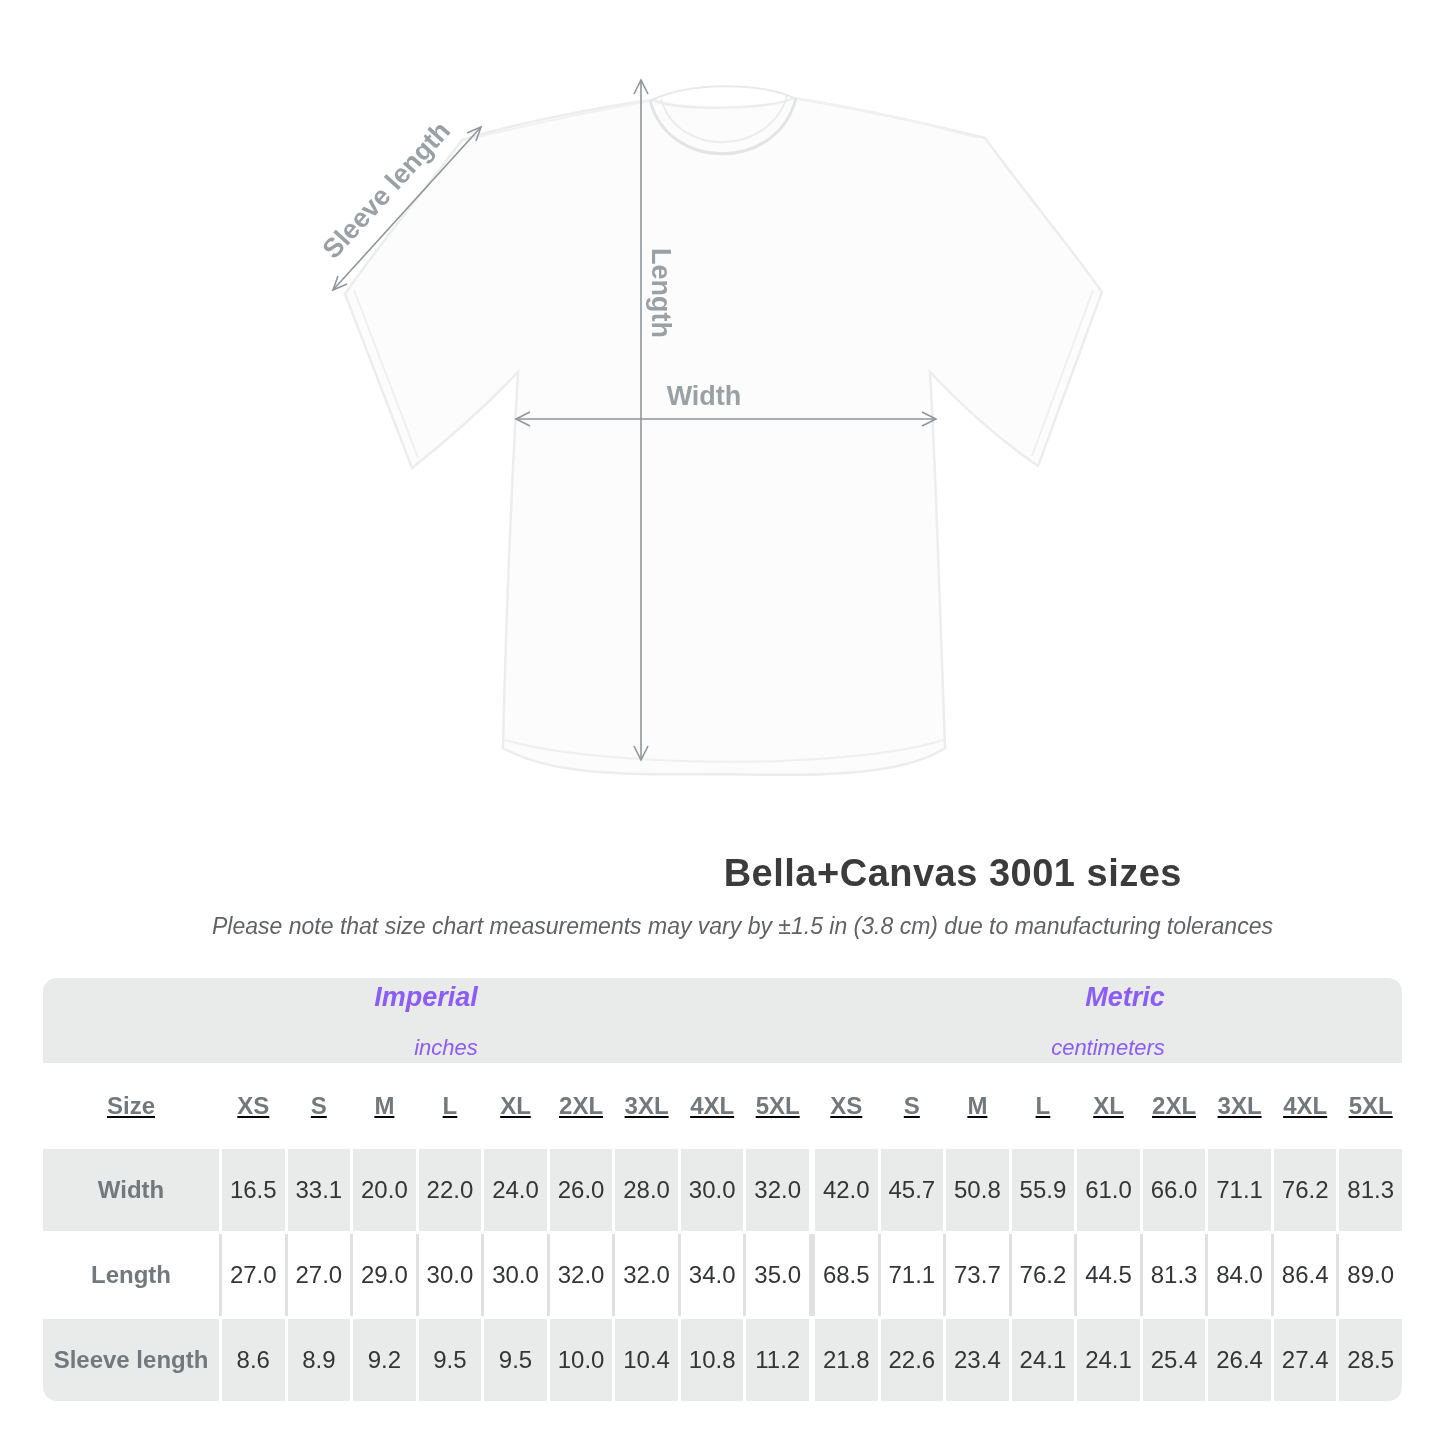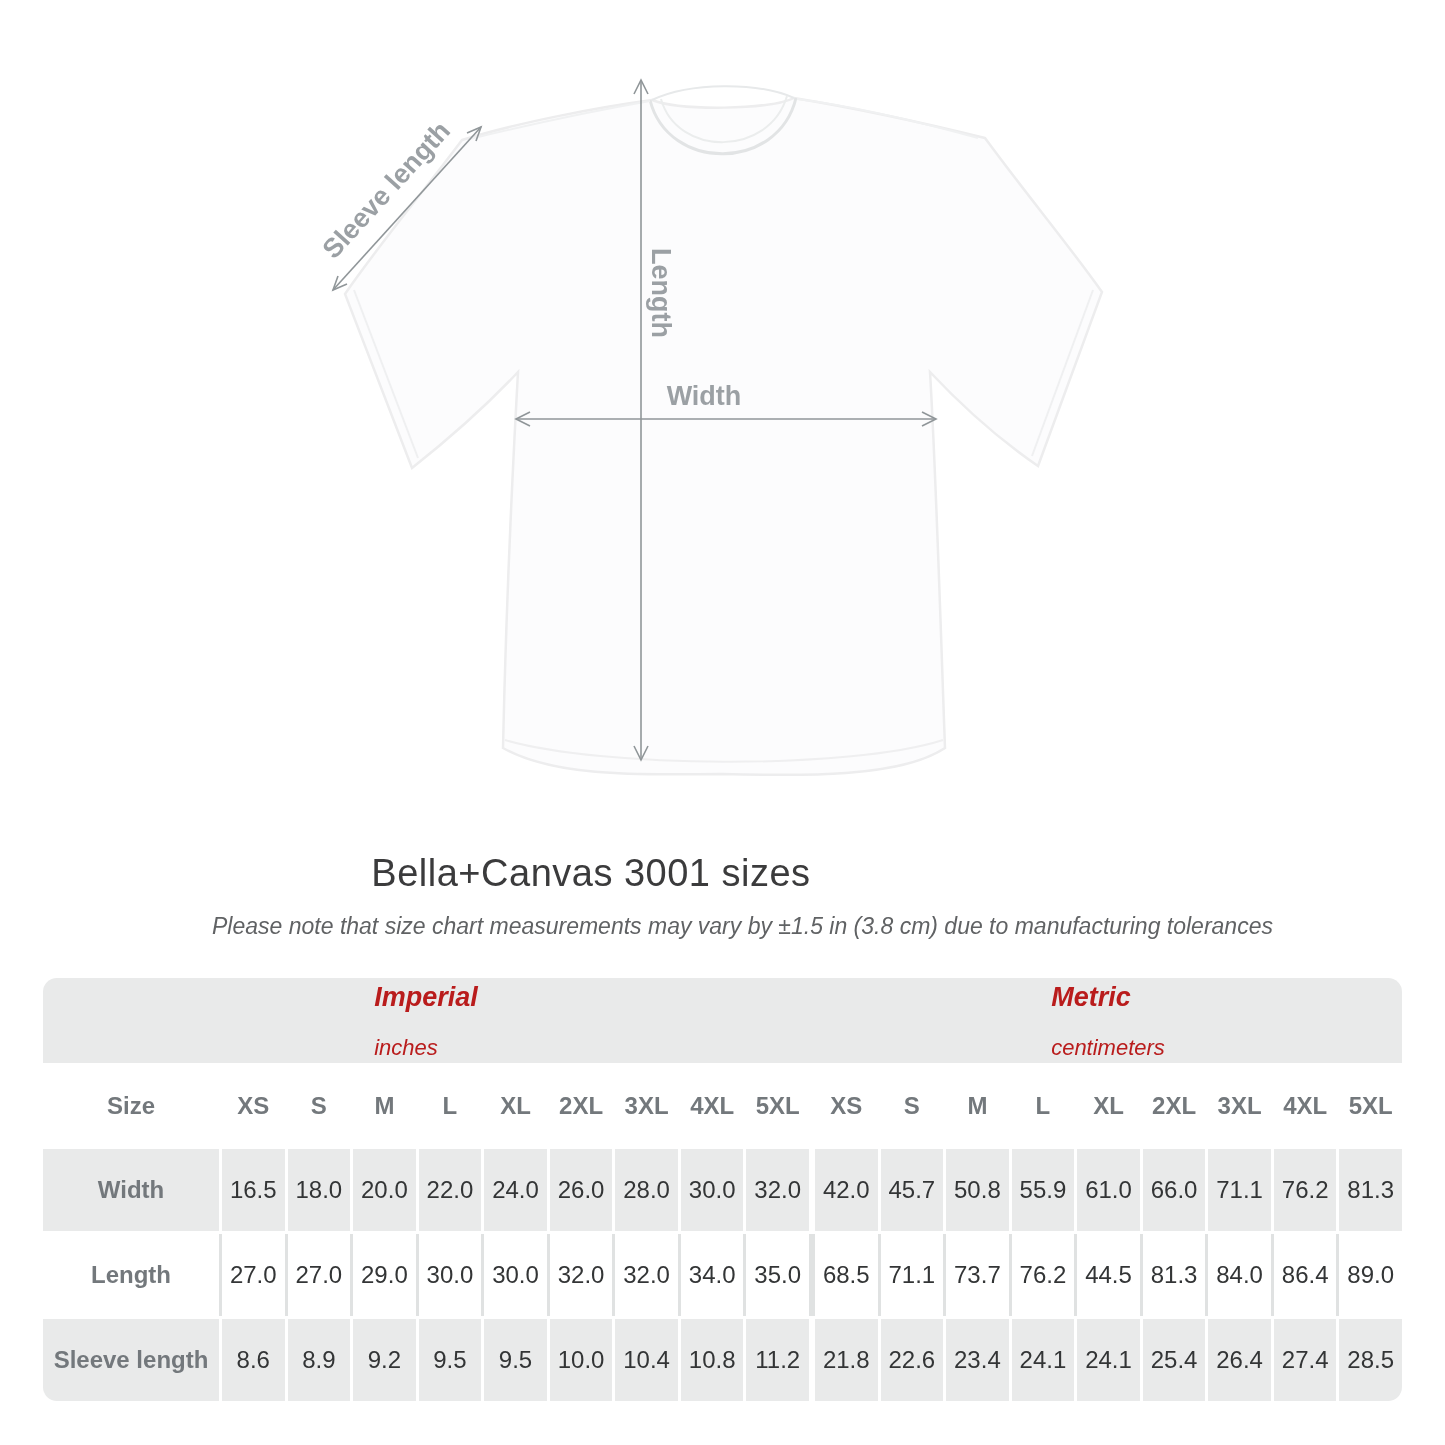--- a/index.html
+++ b/index.html
@@ -4,49 +4,49 @@
 <style>
   html,body{margin:0;padding:0;}
   body{
     width:1445px;height:1445px;position:relative;background:#ffffff;
     font-family:"Liberation Sans", sans-serif;overflow:hidden;
   }
   
   .diagram{position:absolute;left:0;top:0;width:1445px;height:830px;}
   
   .title{
-    position:absolute;left:0;top:852px;width:1182px;text-align:center;
-    font-size:38px;font-weight:normal;color:#3b3b3c;letter-spacing:.5px;
+    position:absolute;left:0;top:852px;width:1182px;text-align:right;
+    font-size:38px;font-weight:bold;color:#3b3b3c;letter-spacing:.5px;
   }
   .subtitle{
     position:absolute;left:0;top:913px;width:1445px;text-align:center;
     font-size:23px;font-style:italic;color:#606264;padding-left:20px;
   }
   
   .size-table{
     position:absolute;left:43px;top:978px;width:1359px;
     display:flex;flex-direction:column;gap:3px;
   }
   .band{
     height:85px;background:#e9eaea;border-radius:14px 14px 0 0;position:relative;
   }
   .band .sec{
     position:absolute;top:50%;transform:translate(-50%,-50%);
-    text-align:left;color:#b91c1c;white-space:nowrap;
+    text-align:right;color:#8b5cf6;white-space:nowrap;
   }
   .band .sec.imperial{left:383px;}
   .band .sec.metric{left:1065px;}
   .band .sec .name{font-size:27px;font-weight:bold;font-style:italic;}
   .band .sec .unit{font-size:22px;font-style:italic;margin-top:22px;}
   .row{
     display:grid;
     grid-template-columns:176px repeat(9,1fr) 0px repeat(9,1fr);
     column-gap:3px;height:82px;
   }
-  .row.size-row{height:80px;background:#ffffff;}
+  .row.size-row{height:80px;background:#ffffff;text-decoration:underline;}
   .row.white{background:#e0e2e2;}  
   .row.gray{background:#ffffff;}   
   .row .c{display:flex;align-items:center;justify-content:center;}
   .row.white .c, .row.size-row .c{background:#ffffff;}
   .row.gray .c{background:#e9eaea;}
   .row .sp{background:transparent;}
   .row.white .sp{background:#e0e2e2;}
   .row:last-child .c:first-child{border-radius:0 0 0 14px;}
   .row:last-child .c:last-child{border-radius:0 0 14px 0;}
   .hd{font-size:24px;font-weight:bold;color:#73787c;}
@@ -142,21 +142,21 @@
     <div class="c hd">XL</div>
     <div class="c hd">2XL</div>
     <div class="c hd">3XL</div>
     <div class="c hd">4XL</div>
     <div class="c hd">5XL</div>
   </div>
 
   <div class="row gray">
     <div class="c hd">Width</div>
     <div class="c val">16.5</div>
-    <div class="c val">18.0</div>
+    <div class="c val">33.1</div>
     <div class="c val">20.0</div>
     <div class="c val">22.0</div>
     <div class="c val">24.0</div>
     <div class="c val">26.0</div>
     <div class="c val">28.0</div>
     <div class="c val">30.0</div>
     <div class="c val">32.0</div>
     <div class="sp"></div>
     <div class="c val">42.0</div>
     <div class="c val">45.7</div>

